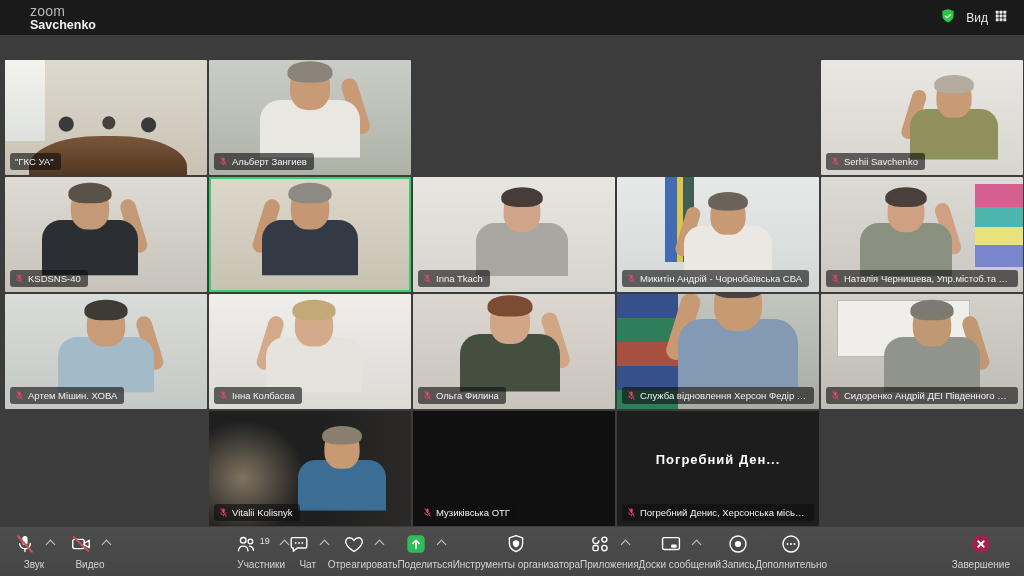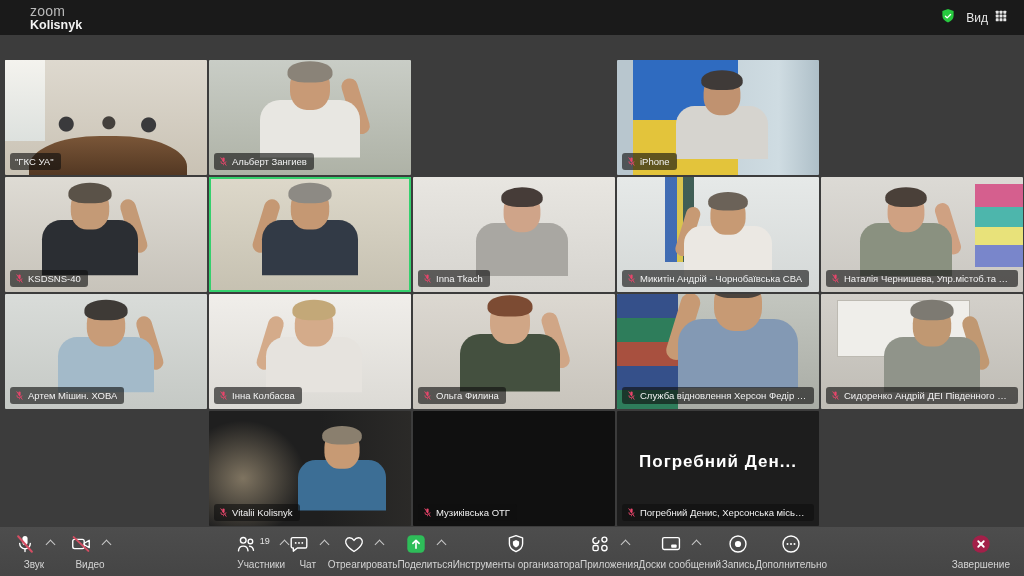--- a/index.html
+++ b/index.html
@@ -44,21 +44,21 @@
   .arm{position:absolute;width:13px;height:46px;border-radius:7px;bottom:32px;z-index:0;}
   .arm.left{left:3px;transform:rotate(17deg);}
   .arm.right{right:3px;transform:rotate(-17deg);}
   
   .plabel{position:absolute;left:5px;bottom:5px;max-width:calc(100% - 10px);height:17px;
           display:flex;align-items:center;gap:4px;background:rgba(15,15,15,.62);
           border-radius:3px;padding:0 7px 0 5px;box-sizing:border-box;z-index:5;}
   .ptext{color:#f2f2f2;font-size:9.5px;white-space:nowrap;overflow:hidden;text-overflow:ellipsis;}
   .lmic{display:flex;align-items:center;flex:0 0 auto;}
   .bigtext{position:absolute;left:0;right:0;top:36%;text-align:center;color:#fff;
-           font-size:17px;font-weight:bold;letter-spacing:1px;z-index:3;}
+           font-size:13px;font-weight:bold;letter-spacing:1px;z-index:3;}
   
   .toolbar{position:absolute;left:0;right:0;bottom:0;height:49px;background:linear-gradient(180deg,#4d4d4d,#454545);
            display:flex;align-items:center;}
   .tb-group{display:flex;align-items:flex-start;}
   .tb-left{margin-left:14px;gap:16px;}
   .tb-center{flex:1;justify-content:center;}
   .tb-right{margin-right:14px;}
   .tbtn{display:flex;flex-direction:column;align-items:center;cursor:default;min-width:34px;}
   .iconrow{position:relative;display:flex;align-items:center;height:24px;}
   .chev{width:6px;height:6px;border-left:1.6px solid #c9c9c9;border-top:1.6px solid #c9c9c9;
@@ -67,21 +67,21 @@
   .tlabel{color:#d4d4d4;font-size:10px;margin-top:1px;white-space:nowrap;}
 </style>
 </head>
 <body>
 
 <div class="app">
 
   <div class="topbar">
     <div class="brand">
       <span class="b-top">zoom</span>
-      <span class="b-bot">Kolisnyk</span>
+      <span class="b-bot">Savchenko</span>
     </div>
     <div class="top-right">
       <span id="sec-icon"><svg width="18" height="18" viewBox="0 0 24 24">
             <path d="M12 2.5l7.5 2.7v6.6c0 4.4-3.1 7.2-7.5 9-4.4-1.8-7.5-4.6-7.5-9V5.2z" fill="#27c93f"></path>
             <path d="M8.6 12.2l2.3 2.3 4.5-4.6" fill="none" stroke="#fff" stroke-width="1.8" stroke-linecap="round" stroke-linejoin="round"></path>
           </svg></span>
       <div class="view-btn">
         <span>Вид</span>
         <span id="grid-icon"><svg width="14" height="14" viewBox="0 0 24 24" fill="#e6e6e6">
               <rect x="3" y="3" width="5" height="5" rx="1"></rect>
@@ -121,39 +121,39 @@
               <g fill="#e8456b">
                 <rect x="9" y="3" width="6" height="12" rx="3"></rect>
                 <path d="M6 13a6 6 0 0 0 12 0h2a8 8 0 0 1-7 7.9V24h-2v-3.1A8 8 0 0 1 4 13z"></path>
               </g>
               <line x1="5" y1="4" x2="19" y2="24" stroke="#e8456b" stroke-width="2.5" stroke-linecap="round"></line>
             </svg>
           </span>
           <span class="ptext">Альберт Зангиев</span>
         </div>
       </div>
-      <div class="tile" style="left: 617px; top: 25px; background: linear-gradient(90deg, rgb(184, 198, 206) 0px, rgb(184, 198, 206) 10%, rgb(207, 220, 226) 80%, rgb(174, 191, 200));">
-        <div class="ex ex-flag-ua"></div>
-        <div class="person" style="left: 52%; transform: translateX(-50%) scale(1.15);">
-          <div class="head" style="background:#c09270">
-            <div class="hair" style="background:#3f3a38"></div>
-          </div>
-          <div class="torso" style="background:#d6d4cf"></div>
-        </div>
-        <div class="plabel">
-          <span class="lmic">
-            <svg width="9" height="11" viewBox="0 0 24 28">
-              <g fill="#e8456b">
-                <rect x="9" y="3" width="6" height="12" rx="3"></rect>
-                <path d="M6 13a6 6 0 0 0 12 0h2a8 8 0 0 1-7 7.9V24h-2v-3.1A8 8 0 0 1 4 13z"></path>
-              </g>
-              <line x1="5" y1="4" x2="19" y2="24" stroke="#e8456b" stroke-width="2.5" stroke-linecap="round"></line>
-            </svg>
-          </span>
-          <span class="ptext">iPhone</span>
+      <div class="tile" style="left: 821px; top: 25px; background: linear-gradient(rgb(233, 231, 226), rgb(216, 213, 207));">
+        <div class="person" style="left: 66%; transform: translateX(-50%) scale(1.1);">
+          <div class="arm left" style="background:#c89a76"></div>
+          <div class="head" style="background:#c89a76">
+            <div class="hair" style="background:#b4aca0"></div>
+          </div>
+          <div class="torso" style="background:#90905c"></div>
+        </div>
+        <div class="plabel">
+          <span class="lmic">
+            <svg width="9" height="11" viewBox="0 0 24 28">
+              <g fill="#e8456b">
+                <rect x="9" y="3" width="6" height="12" rx="3"></rect>
+                <path d="M6 13a6 6 0 0 0 12 0h2a8 8 0 0 1-7 7.9V24h-2v-3.1A8 8 0 0 1 4 13z"></path>
+              </g>
+              <line x1="5" y1="4" x2="19" y2="24" stroke="#e8456b" stroke-width="2.5" stroke-linecap="round"></line>
+            </svg>
+          </span>
+          <span class="ptext">Serhii Savchenko</span>
         </div>
       </div>
       <div class="tile" style="left: 5px; top: 142px; background: linear-gradient(rgb(222, 219, 212), rgb(199, 195, 186));">
         <div class="person" style="left: 42%; transform: translateX(-50%) scale(1.2);">
           <div class="arm right" style="background:#c49a76"></div>
           <div class="head" style="background:#c49a76">
             <div class="hair" style="background:#5a5248"></div>
           </div>
           <div class="torso" style="background:#2b2e33"></div>
         </div>

